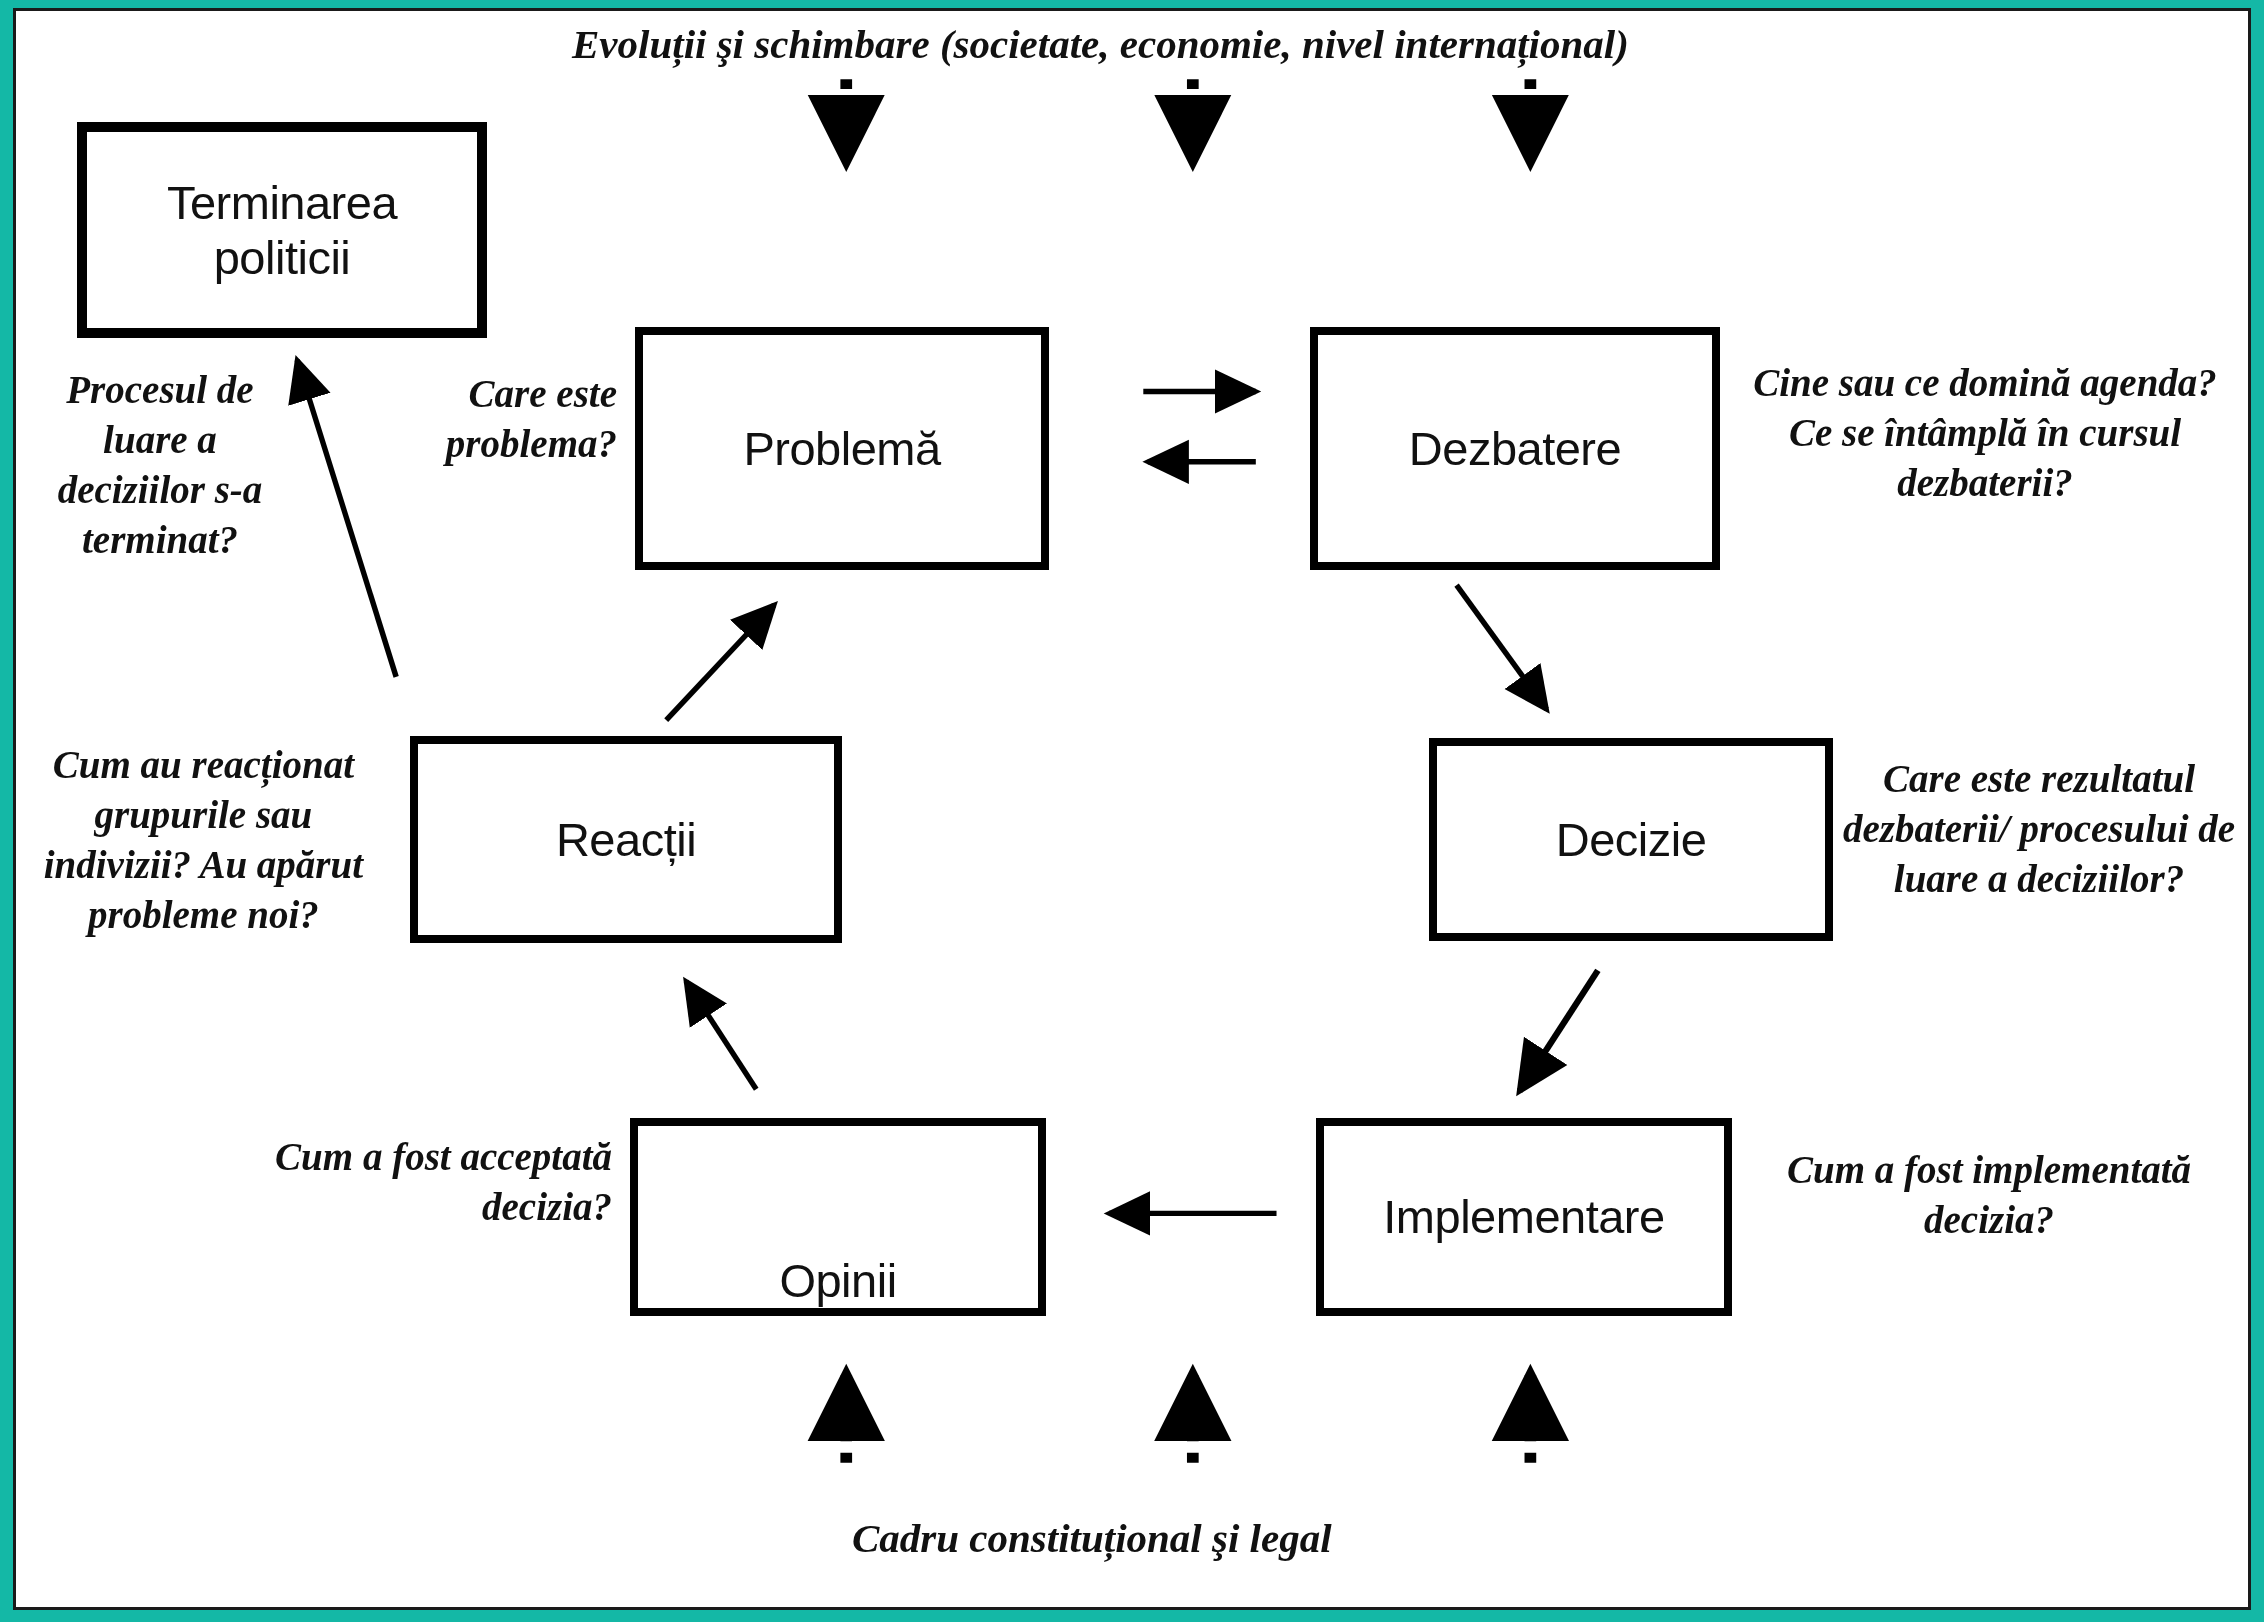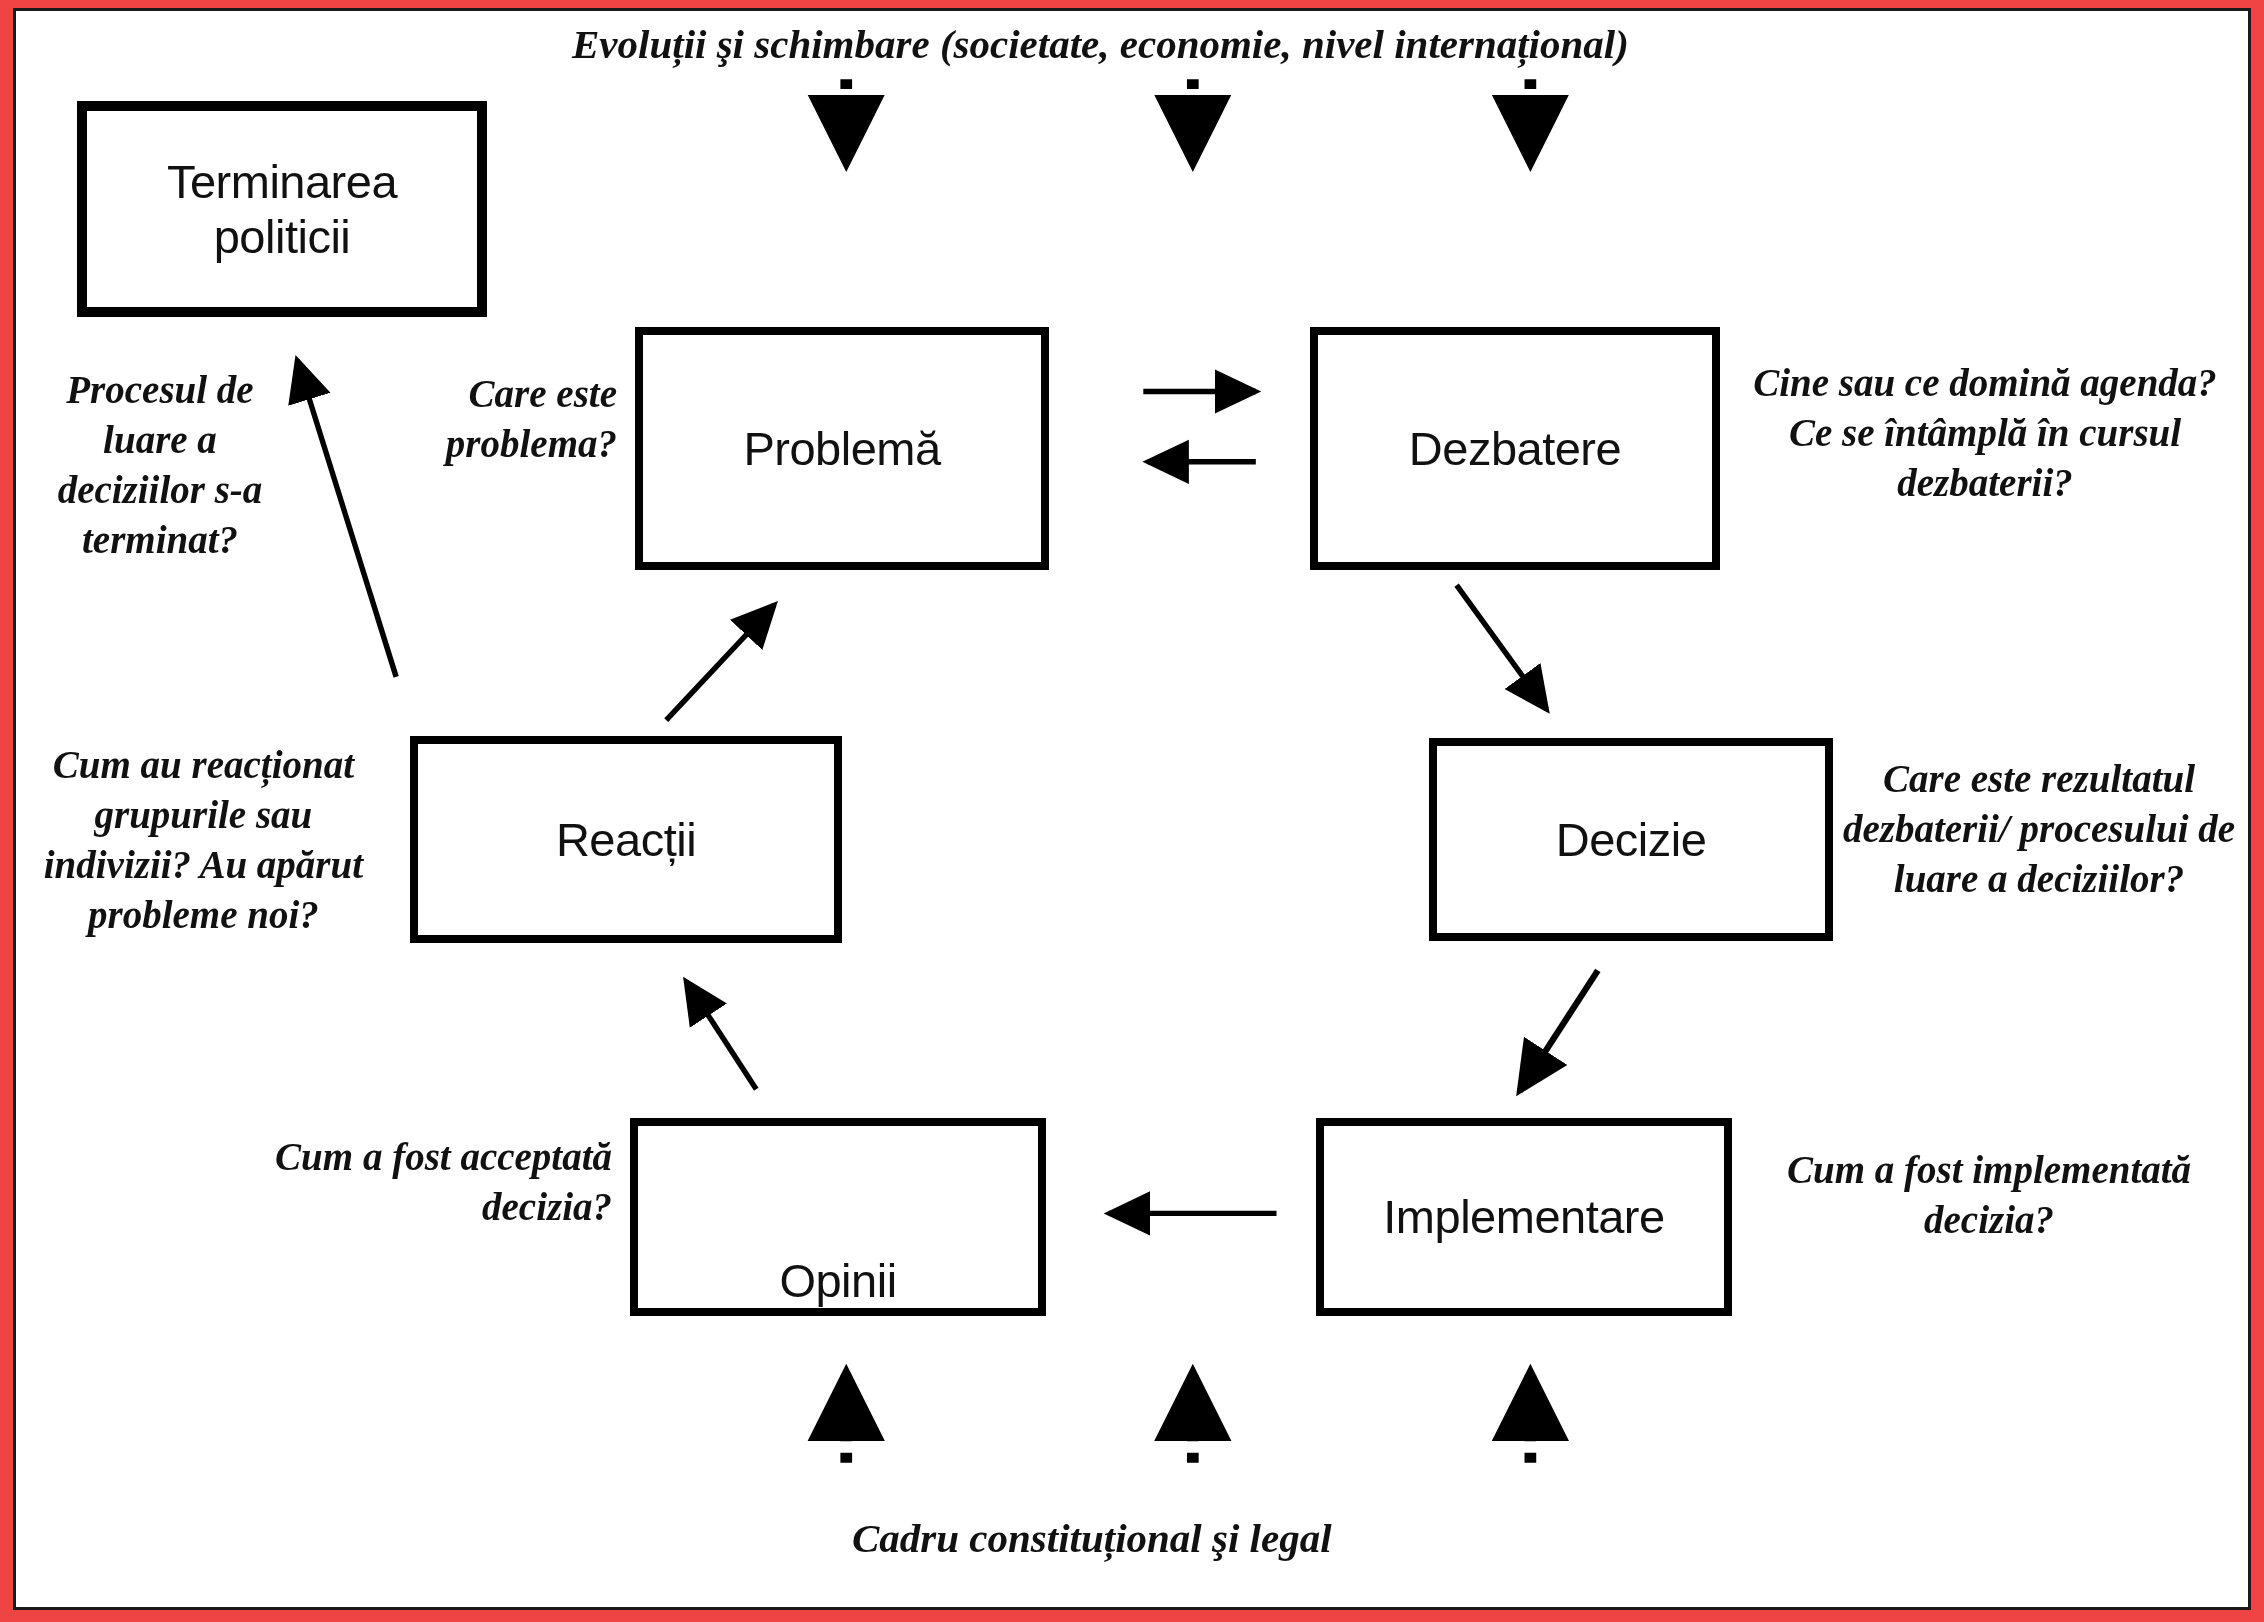--- a/index.html
+++ b/index.html
@@ -4,21 +4,21 @@
 <style>
   html, body {
     margin: 0;
     padding: 0;
     background: #ffffff;
   }
   #stage {
     position: relative;
     width: 2265px;
     height: 1623px;
-    background: #ef4444;
+    background: #14b8a6;
     font-family: "Liberation Sans", sans-serif;
     overflow: hidden;
   }
   
   #frame {
     position: absolute;
     left: 12.6px;
     top: 8px;
     width: 2238px;
     height: 1602px;
@@ -83,21 +83,21 @@
 </head>
 <body>
 
 <div id="stage">
   <div id="frame"></div>
 
   <div class="caption" style="left:572px; top:20px;">Evoluții şi schimbare (societate, economie, nivel internațional)</div>
 
   <div class="caption" style="left:852px; top:1514px;">Cadru constituțional şi legal</div>
 
-  <div class="pbox thick" style="left:77px; top:101px; width:410px; height:216px;">
+  <div class="pbox thick" style="left:77px; top:122px; width:410px; height:216px;">
     <span style="white-space:pre-line;">Terminarea
 politicii</span>
   </div>
 
   <div class="pbox" style="left:635px; top:327px; width:414px; height:243px;">
     <span>Problemă</span>
   </div>
 
   <div class="pbox" style="left:1310px; top:327px; width:410px; height:243px;">
     <span>Dezbatere</span>

